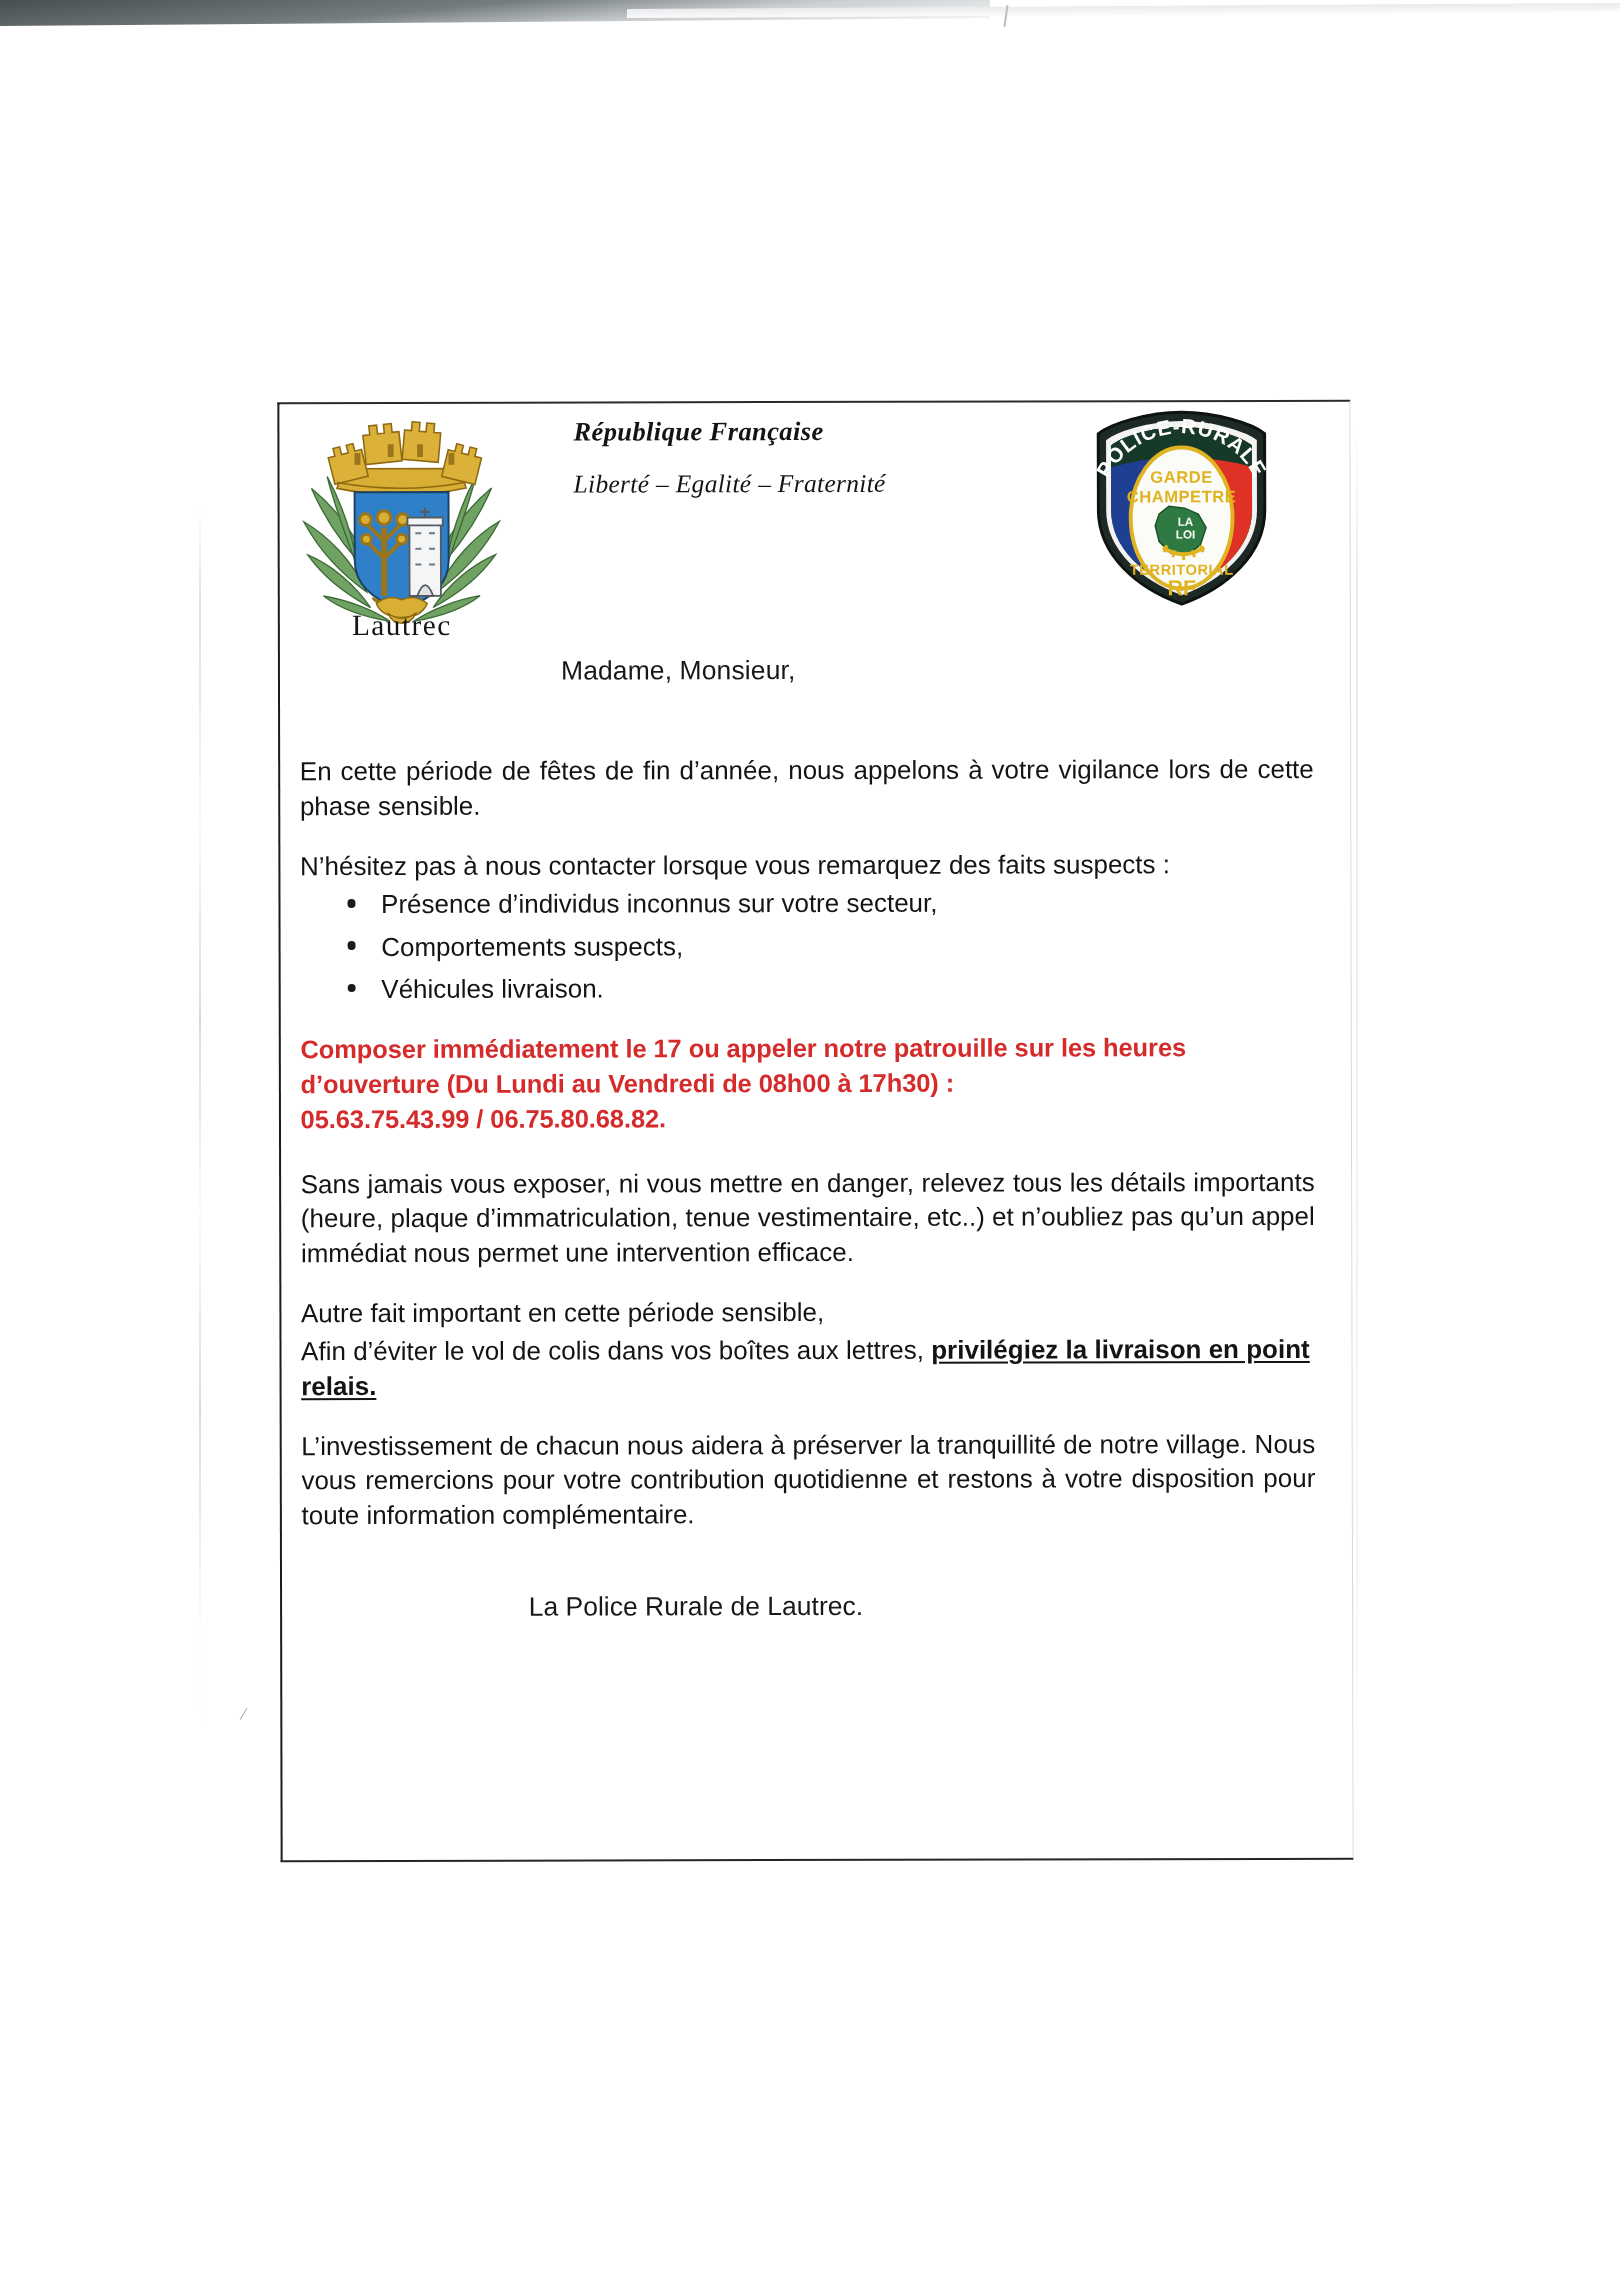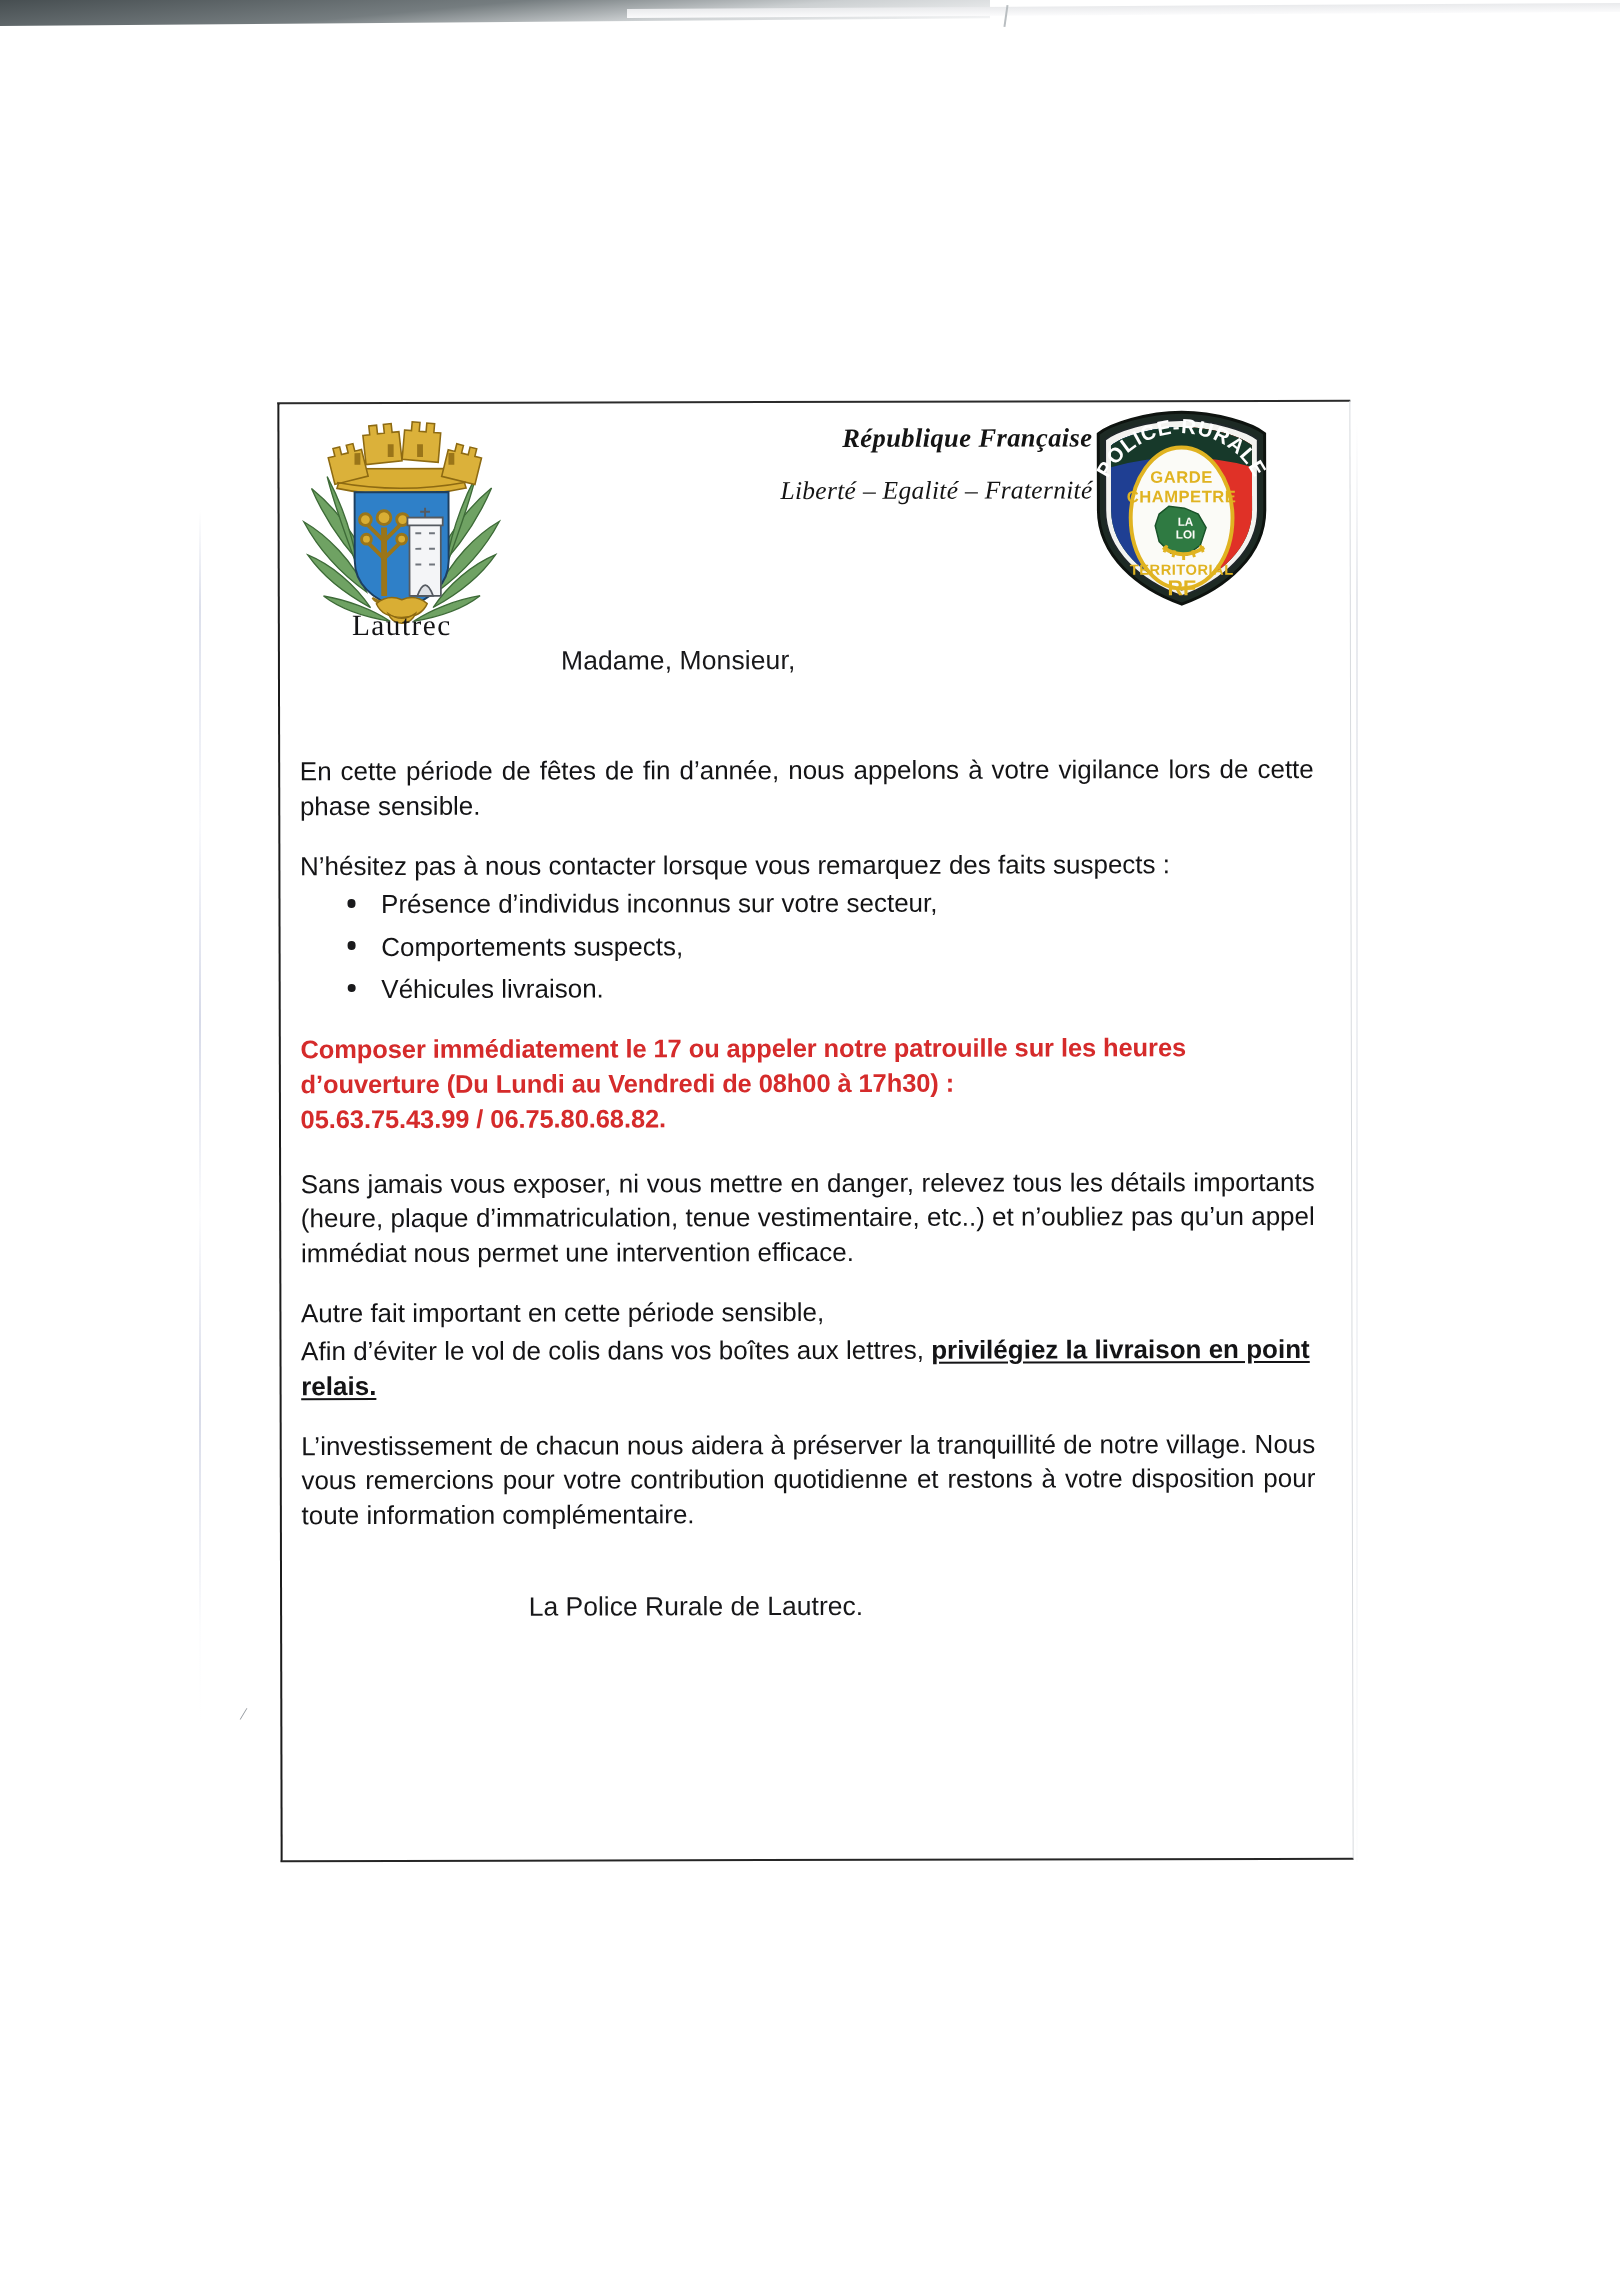--- a/index.html
+++ b/index.html
@@ -93,23 +93,23 @@
     width: 216px;
     height: 225px;
     text-align: right;
   }
   .crest svg { display: block; width: 100%; height: 100%; }
 
   
   .rf-titles {
     position: absolute;
     left: 294px;
-    top: 20px;
+    top: 13px;
     width: 519px;
-    text-align: right;
+    text-align: left;
     font-family: "Liberation Serif", serif;
     color: #141414;
   }
   .rf-line1 {
     font-size: 26.5px;
     font-weight: bold;
     font-style: italic;
     letter-spacing: 0.4px;
   }
   .rf-line2 {
@@ -126,21 +126,21 @@
     top: 5.9px;
     width: 186px;
     height: 201px;
   }
   .badge svg { display: block; width: 100%; height: 100%; }
 
   
   .salutation {
     position: absolute;
     left: 281px;
-    top: 242px;
+    top: 252px;
     font-size: 26.5px;
     color: #18181a;
     letter-spacing: 0.1px;
   }
 
   
   .doc-body {
     position: absolute;
     left: 19.6px;
     top: 350px;

